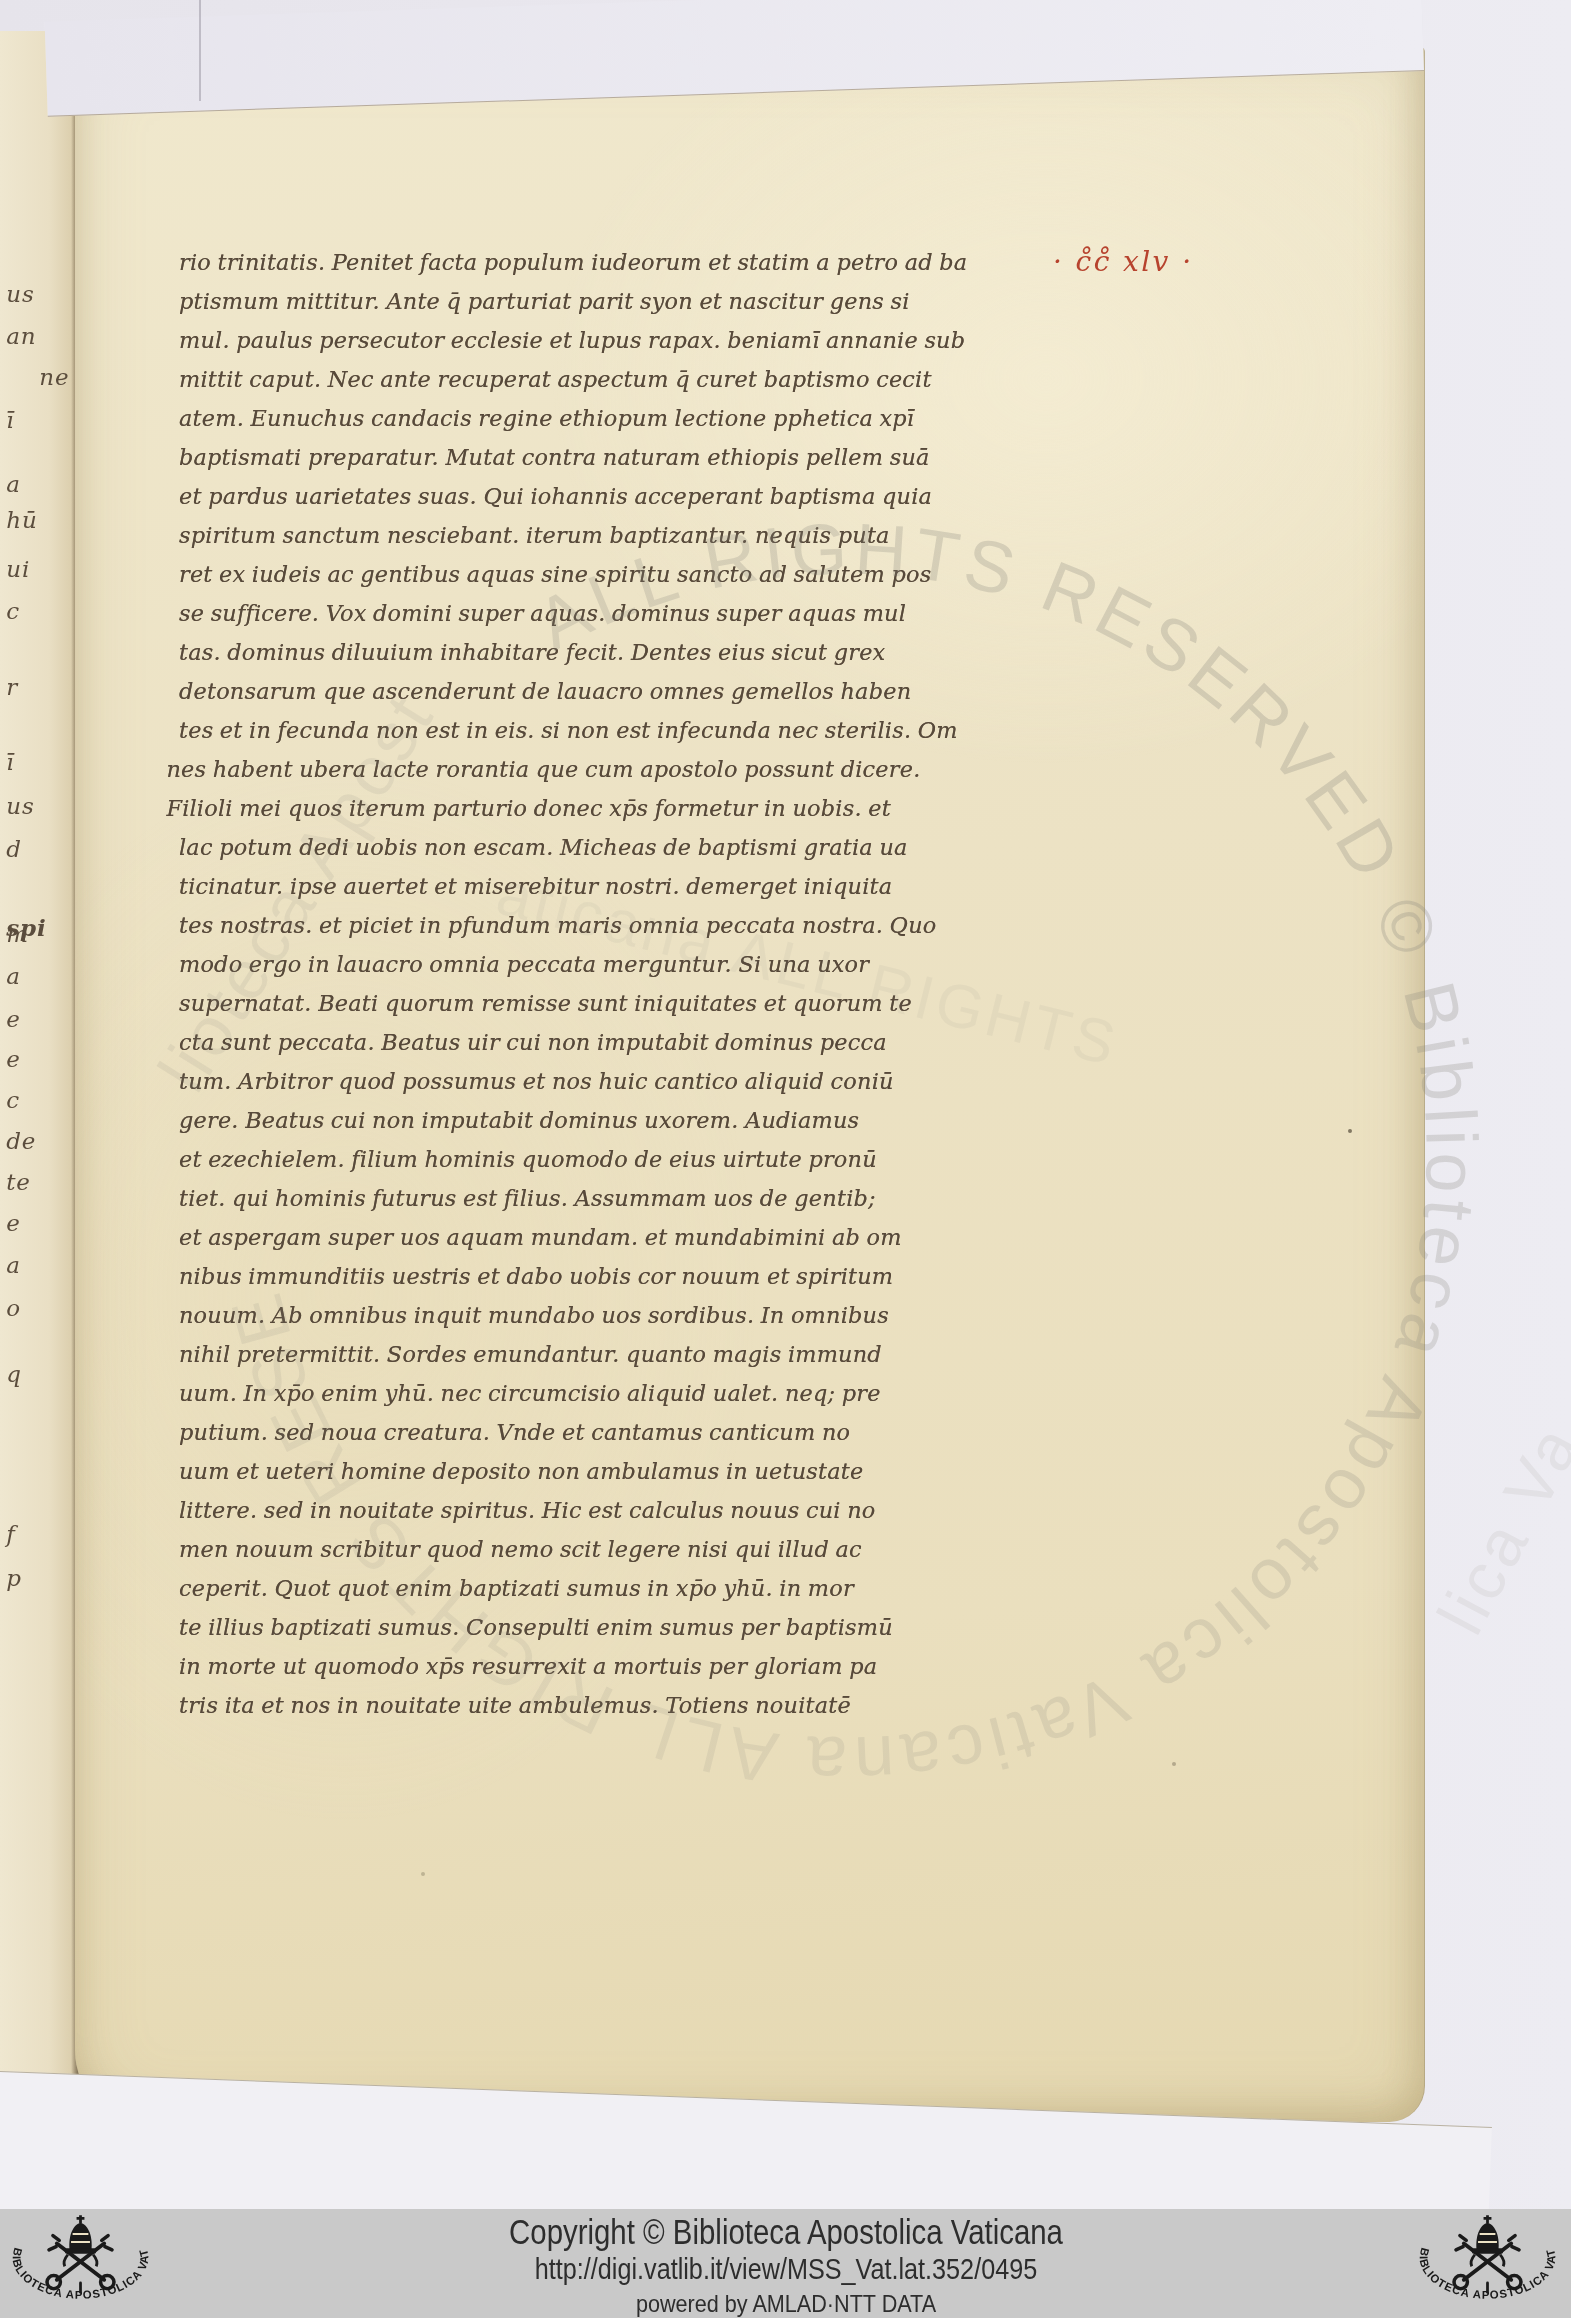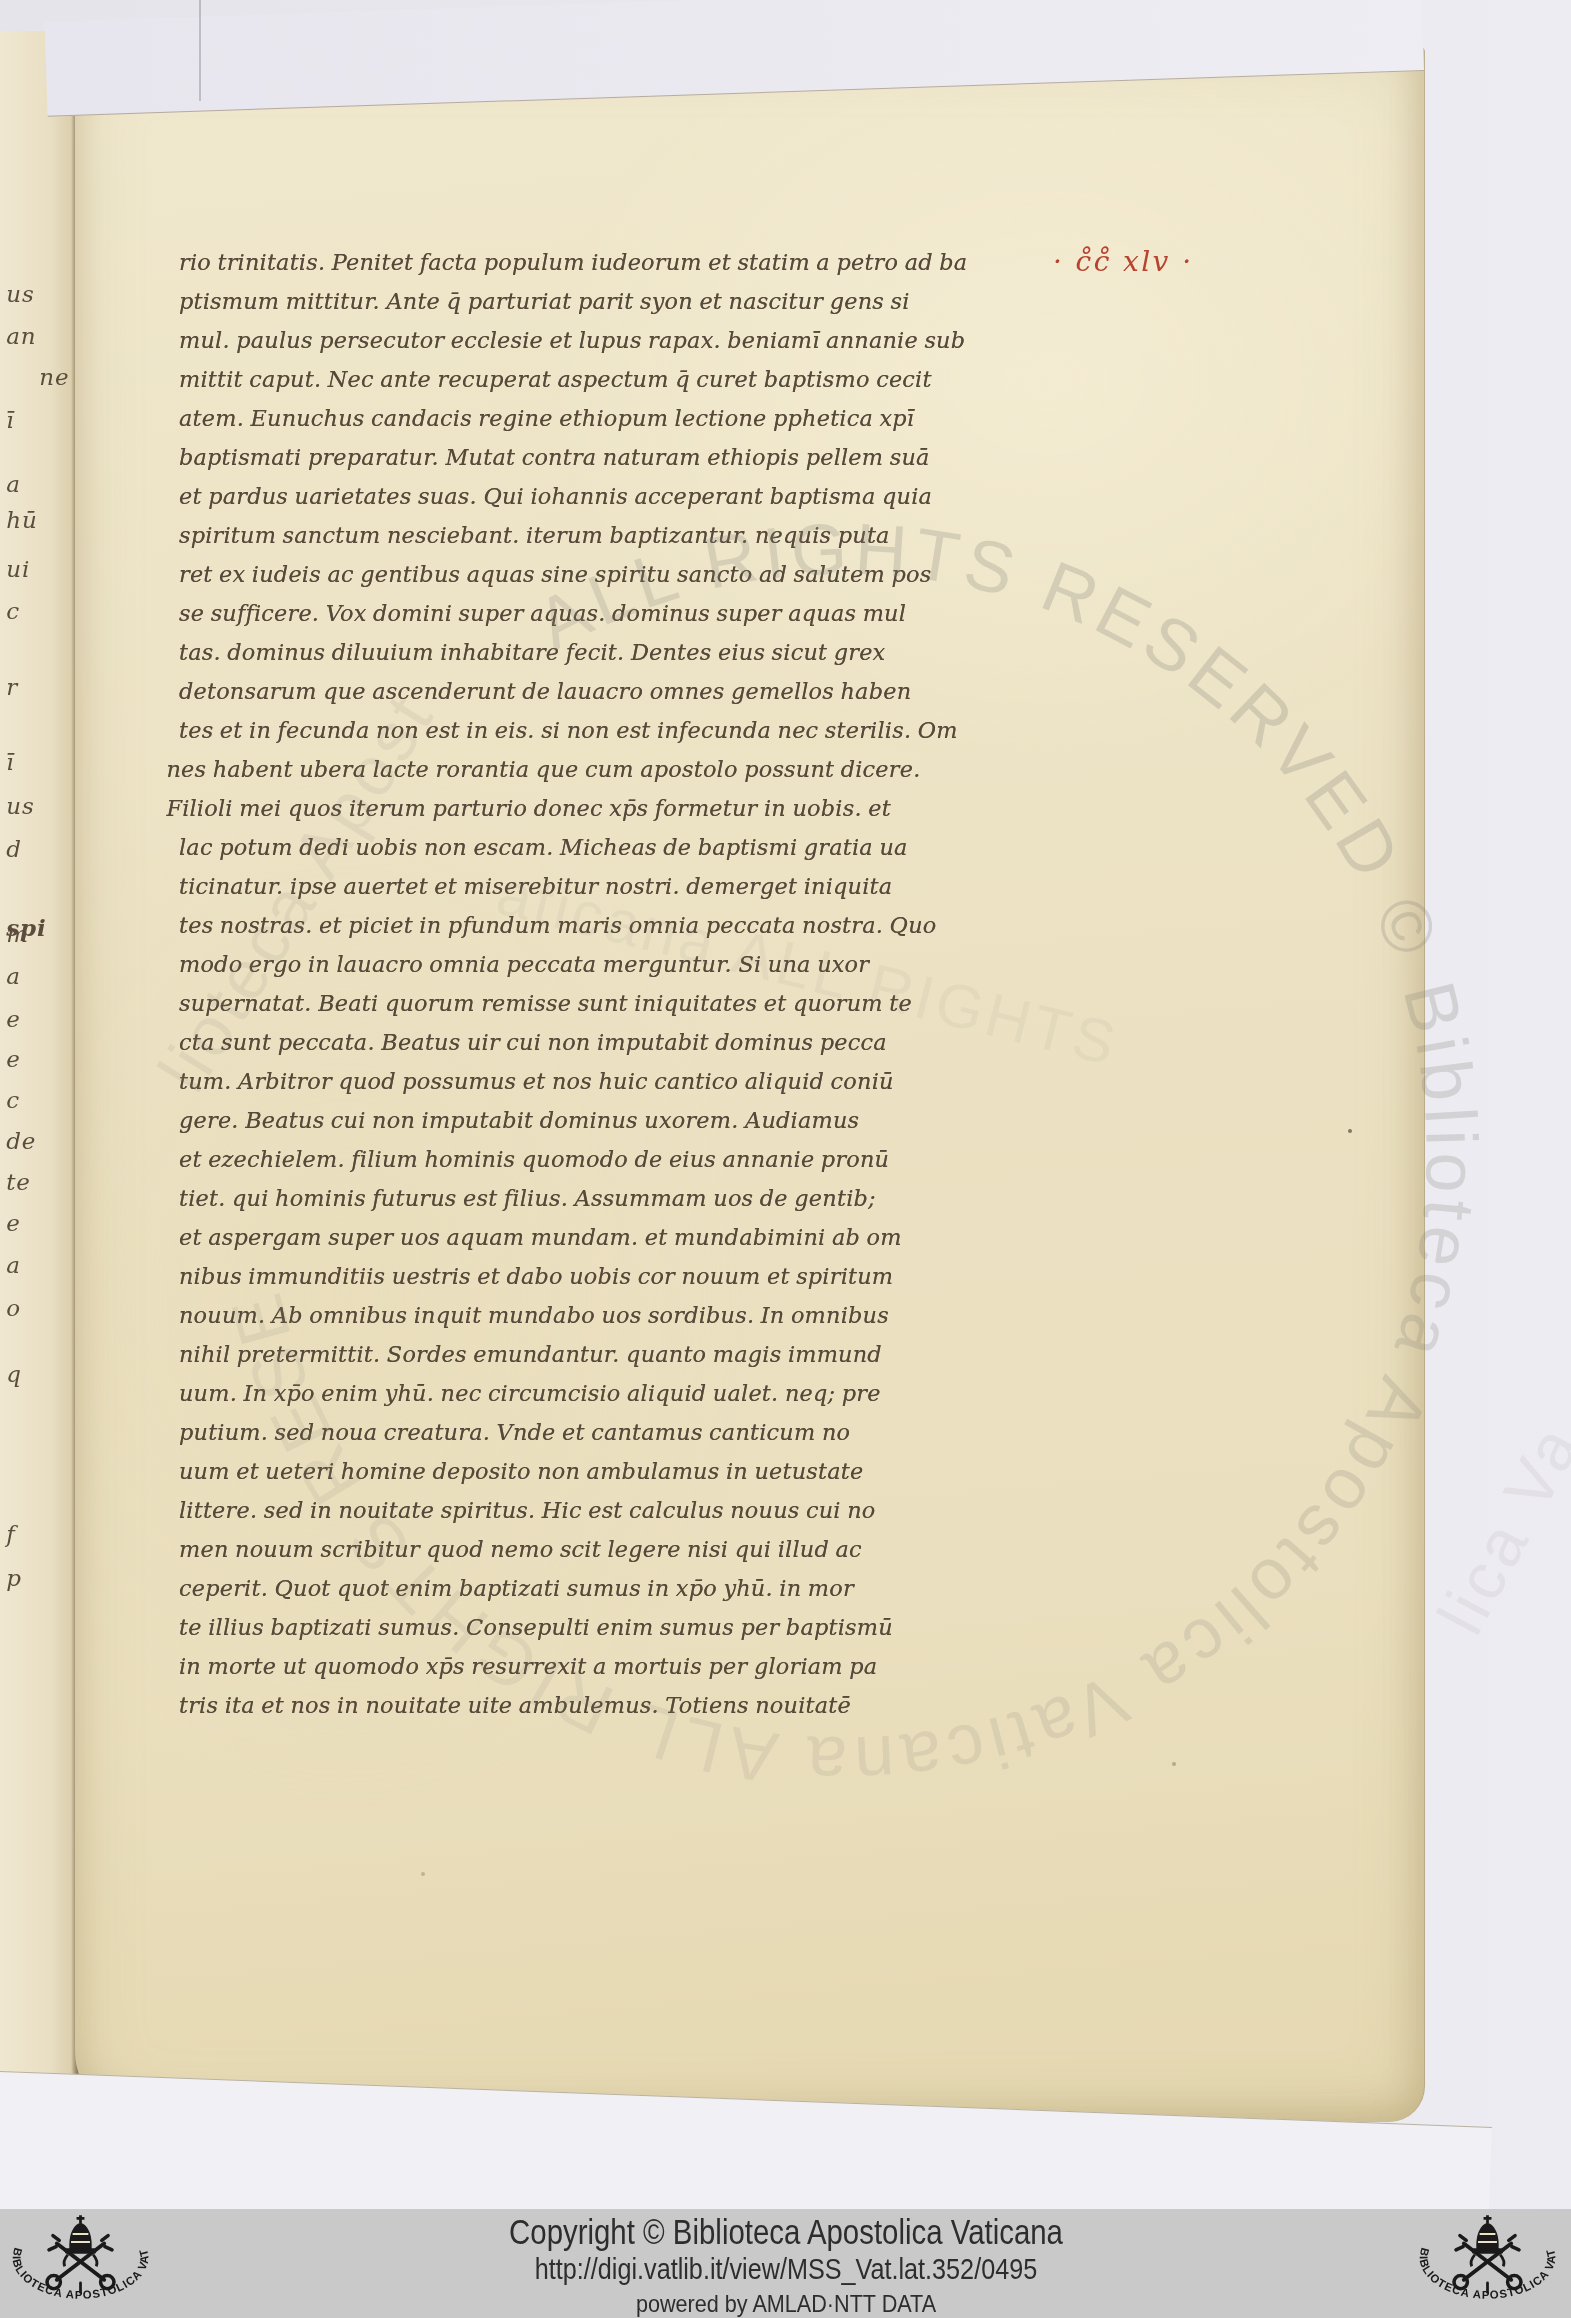--- a/index.html
+++ b/index.html
@@ -107,21 +107,21 @@
         <div class="ms-line">nes habent ubera lacte rorantia que cum apostolo possunt dicere.</div>
         <div class="ms-line">Filioli mei quos iterum parturio donec xp̄s formetur in uobis. et</div>
         <div class="ms-line">lac potum dedi uobis non escam. Micheas de baptismi gratia ua</div>
         <div class="ms-line">ticinatur. ipse auertet et miserebitur nostri. demerget iniquita</div>
         <div class="ms-line">tes nostras. et piciet in pfundum maris omnia peccata nostra. Quo</div>
         <div class="ms-line">modo ergo in lauacro omnia peccata merguntur. Si una uxor</div>
         <div class="ms-line">supernatat. Beati quorum remisse sunt iniquitates et quorum te</div>
         <div class="ms-line">cta sunt peccata. Beatus uir cui non imputabit dominus pecca</div>
         <div class="ms-line">tum. Arbitror quod possumus et nos huic cantico aliquid coniū</div>
         <div class="ms-line">gere. Beatus cui non imputabit dominus uxorem. Audiamus</div>
-        <div class="ms-line">et ezechielem. filium hominis quomodo de eius annanie pronū</div>
+        <div class="ms-line">et ezechielem. filium hominis quomodo de eius uirtute pronū</div>
         <div class="ms-line">tiet. qui hominis futurus est filius. Assummam uos de gentib;</div>
         <div class="ms-line">et aspergam super uos aquam mundam. et mundabimini ab om</div>
         <div class="ms-line">nibus immunditiis uestris et dabo uobis cor nouum et spiritum</div>
         <div class="ms-line">nouum. Ab omnibus inquit mundabo uos sordibus. In omnibus</div>
         <div class="ms-line">nihil pretermittit. Sordes emundantur. quanto magis immund</div>
         <div class="ms-line">uum. In xp̄o enim yhū. nec circumcisio aliquid ualet. neq; pre</div>
         <div class="ms-line">putium. sed noua creatura. Vnde et cantamus canticum no</div>
         <div class="ms-line">uum et ueteri homine deposito non ambulamus in uetustate</div>
         <div class="ms-line">littere. sed in nouitate spiritus. Hic est calculus nouus cui no</div>
         <div class="ms-line">men nouum scribitur quod nemo scit legere nisi qui illud ac</div>

